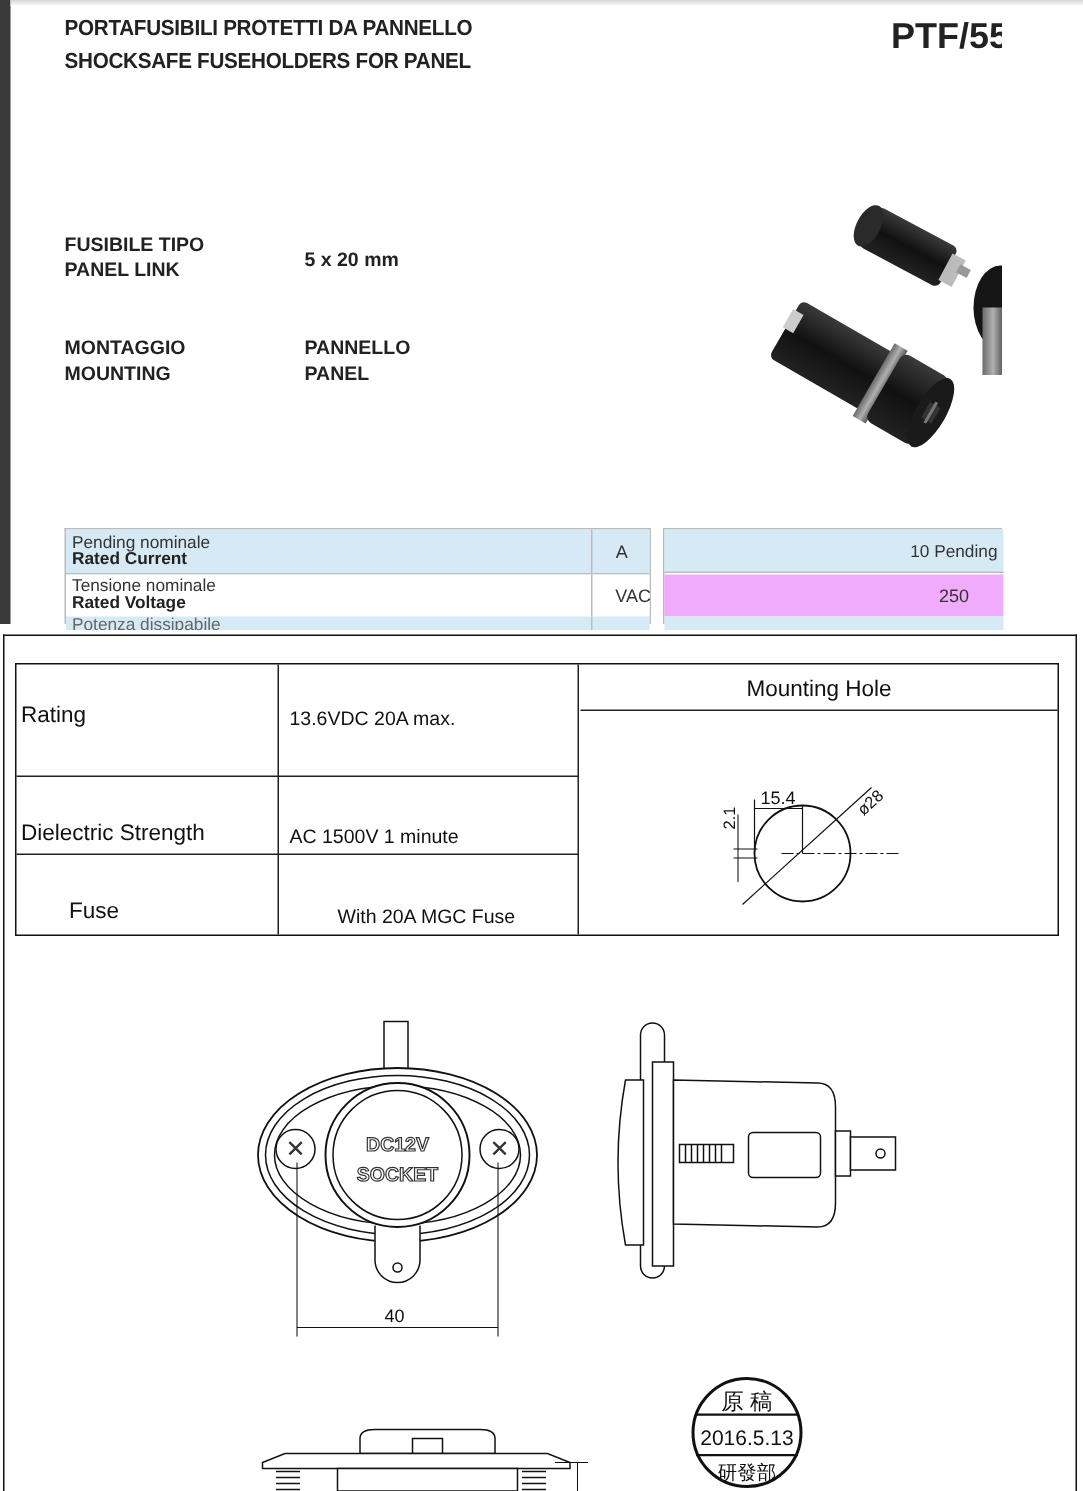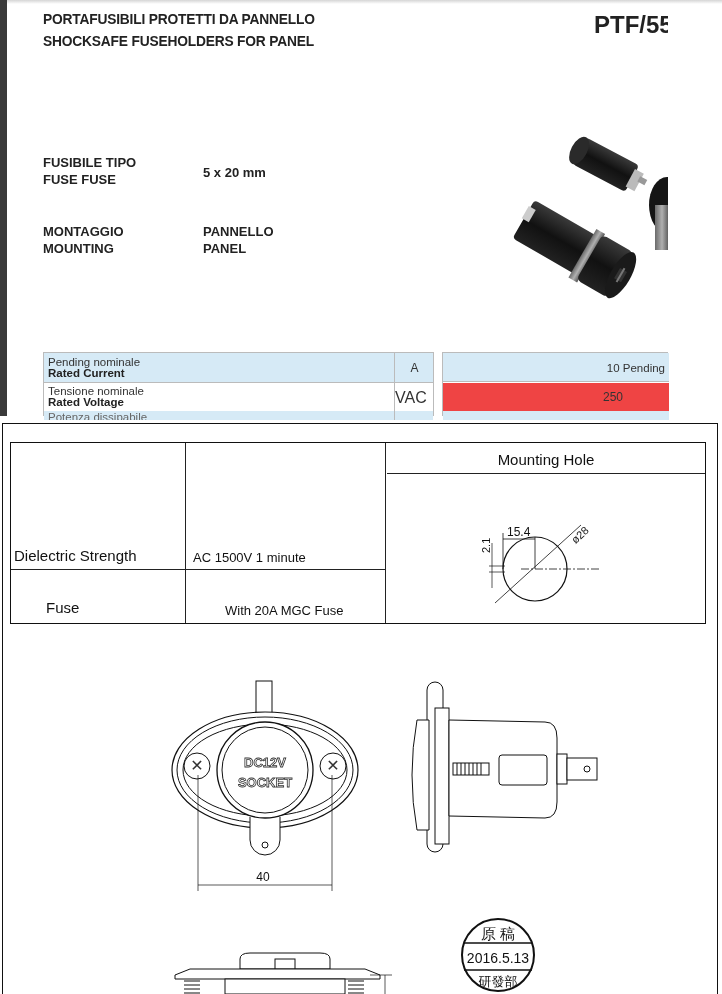--- a/index.html
+++ b/index.html
@@ -32,21 +32,21 @@
 
 <div id="catalog">
   <div class="left-bar"></div>
   <div class="top-shadow"></div>
 
   <div class="cat-title" style="top:11px;">PORTAFUSIBILI PROTETTI DA PANNELLO</div>
   <div class="cat-title" style="top:33px;">SHOCKSAFE FUSEHOLDERS FOR PANEL</div>
   <div class="cat-code">PTF/55</div>
 
   <div class="spec-label" style="left:43px; top:154px;">FUSIBILE TIPO</div>
-  <div class="spec-label" style="left:43px; top:171px;">FUSE FUSE</div>
+  <div class="spec-label" style="left:43px; top:171px;">PANEL LINK</div>
   <div class="spec-label" style="left:203px; top:164px;">5 x 20 mm</div>
 
   <div class="spec-label" style="left:43px; top:223px;text-align:center;">MONTAGGIO</div>
   <div class="spec-label" style="left:43px; top:240px;">MOUNTING</div>
   <div class="spec-label" style="left:203px; top:223px;">PANNELLO</div>
   <div class="spec-label" style="left:203px; top:240px;">PANEL</div>
 
   <svg class="photo" viewBox="0 0 173 190" width="173" height="190">
     <defs>
       <linearGradient id="blk" x1="0" y1="0" x2="0" y2="1">
@@ -88,42 +88,46 @@
         <div>Pending nominale</div>
         <b>Rated Current</b>
       </div>
       <div style="position:absolute; left:350px; top:0; width:39px; height:29px; border-left:1px solid #bbb; text-align:center; font-size:12px; line-height:30px; color:#333;">A</div>
     </div>
     <div style="position:absolute; left:0; top:30px; width:389px; height:28px; background:#fff;">
       <div class="cell-label" style="top:3px;">
         <div>Tensione nominale</div>
         <b>Rated Voltage</b>
       </div>
-      <div style="position:absolute; left:350px; top:0; width:39px; height:28px; border-left:1px solid #bbb; text-align:left; font-size:16px; line-height:29px; color:#333;">VAC</div>
+      <div style="position:absolute; left:350px; top:0; width:39px; height:28px; border-left:1px solid #bbb; text-align:right; font-size:12px; line-height:29px; color:#333;">VAC</div>
     </div>
     <div style="position:absolute; left:0; top:58px; width:389px; height:10px; background:#d6eaf6; overflow:hidden;">
       <div class="cell-label" style="top:1px; color:#666;text-align:right;">Potenza dissipabile</div>
       <div style="position:absolute; left:350px; top:0; width:1px; height:10px; background:#bbb;"></div>
     </div>
   </div>
 
   <div style="position:absolute; left:442px; top:352px; width:226px; height:64px; border-left:1px solid #bbb; border-top:1px solid #bbb; box-sizing:border-box;">
     <div style="position:absolute; left:0; top:0; width:226px; height:29px; background:#d6eaf6; border-bottom:1px solid #bbb; text-align:right; font-size:11.5px; line-height:30px; color:#333; padding-right:4px; box-sizing:border-box;">10 Pending</div>
-    <div style="position:absolute; left:0; top:30px; width:226px; height:28px; background:#ef4444; text-align:left; padding-left:160px; box-sizing:border-box; font-size:12px; line-height:29px; color:#333;">250</div>
+    <div style="position:absolute; left:0; top:30px; width:226px; height:28px; background:#f0abfc; text-align:center; padding-left:160px; box-sizing:border-box; font-size:12px; line-height:29px; color:#333;">250</div>
     <div style="position:absolute; left:0; top:58px; width:226px; height:10px; background:#d6eaf6;"></div>
   </div>
 </div>
 
 <div id="drawing">
   <div class="frame"></div>
 
   <div class="spec-table">
     <div class="vline" style="left:174px; top:0; height:180px;"></div>
     <div class="vline" style="left:374px; top:0; height:180px;"></div>
 
+    <div class="spec-row" style="top:0; height:75px;">
+      <span class="k" style="top:25px;">Rating</span>
+      <span class="v" style="top:28px;">13.6VDC 20A max.</span>
+    </div>
     <div class="spec-row" style="top:101px; height:26px;">
       <span class="k" style="top:3px;">Dielectric Strength</span>
       <span class="v" style="top:6px;">AC 1500V 1 minute</span>
     </div>
     <div class="spec-row" style="top:154px; height:26px; border-bottom:none;margin-left:32px;">
       <span class="k" style="top:2px;">Fuse</span>
       <span class="v" style="top:6px;">With 20A MGC Fuse</span>
     </div>
 
     <div class="mh-title">Mounting Hole</div>

